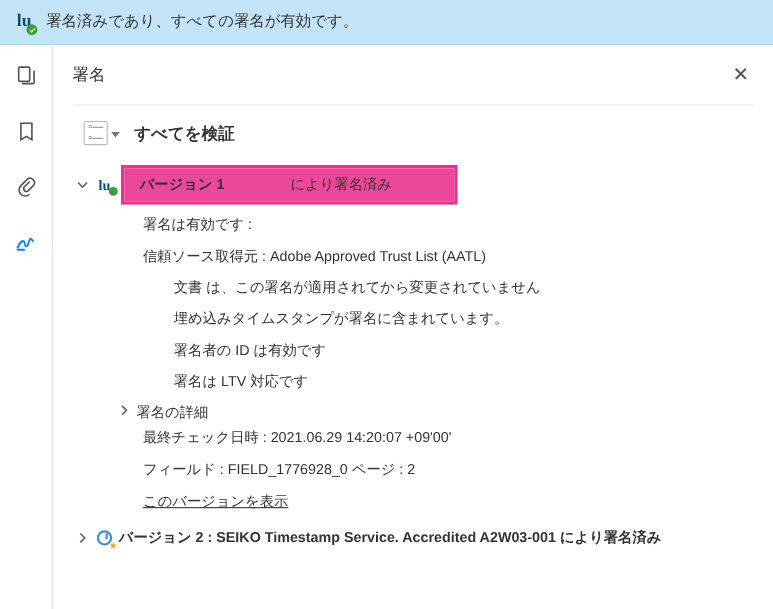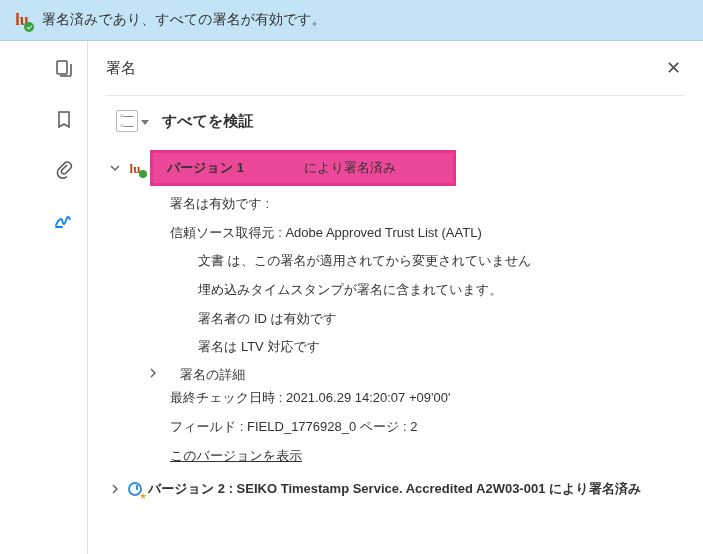--- a/index.html
+++ b/index.html
@@ -27,21 +27,21 @@
     width: 20px;
     height: 20px;
     display: flex;
     align-items: center;
     justify-content: center;
   }
   .sig-glyph {
     font-family: "Segoe Script", "Brush Script MT", cursive;
     font-size: 16px;
     font-weight: bold;
-    color: #c2410c;
+    color: #0c4a6e;
     line-height: 1;
   }
   .check-badge {
     position: absolute;
     right: -2px;
     bottom: -2px;
     width: 10px;
     height: 10px;
     background: #3aa03a;
     border-radius: 50%;
@@ -55,21 +55,20 @@
     height: 2px;
     border-left: 1.5px solid #fff;
     border-bottom: 1.5px solid #fff;
     transform: rotate(-45deg) translate(0.5px,-0.5px);
   }
   .banner-text { font-size: 14px; }
   .main {
     flex: 1;
     display: flex;
     min-height: 0;
-    margin-left: 40px;
   }
   .sidebar {
     width: 48px;
     border-right: 1px solid #e0e0e0;
     display: flex;
     flex-direction: column;
     align-items: center;
     gap: 26px;
     padding-top: 16px;
     background: #fff;
@@ -195,21 +194,21 @@
   .hl-right { font-size: 13px; }
   .sub {
     padding: 2px 0 2px 0;
     font-size: 13px;
     line-height: 1.9;
   }
   .indent-1 { margin-left: 62px; }
   .indent-deep { margin-left: 90px; }
   .details-header {
     display: flex;
-    gap: 20px;
+    gap: 4px;
     margin-left: 38px;
     margin-top: 4px;
   }
   .link { text-decoration: underline; cursor: pointer; }
   .v2-row {
     display: flex;
     align-items: center;
     gap: 4px;
     margin-top: 10px;
   }

